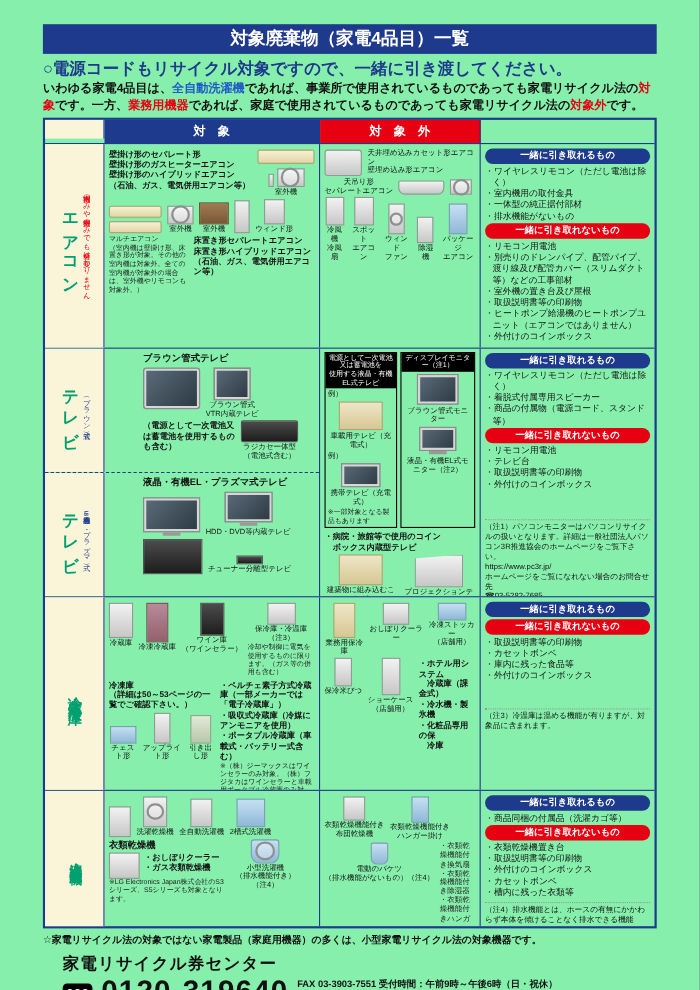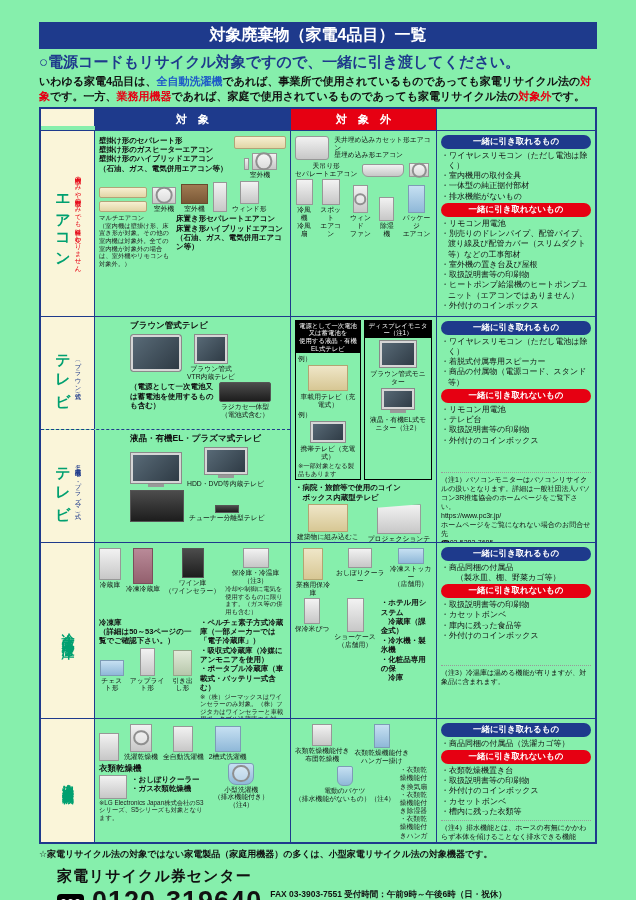--- a/index.html
+++ b/index.html
@@ -413,24 +413,20 @@
               </div>
           <div class="small pre" style="flex:1">・ホテル用システム
 　冷蔵庫（課金式）
 ・冷水機・製氷機
 ・化粧品専用の保
 　冷庫</div>
         </div>
       </div>
       <div class="c-rem">
         <span class="pill b">一緒に引き取れるもの</span>
-        <ul class="rl">
-              <li class="pre">・商品同梱の付属品
-　（製氷皿、棚、野菜カゴ等）</li>
-            </ul>
         <span class="pill r">一緒に引き取れないもの</span>
         <ul class="rl">
           <li>・取扱説明書等の印刷物</li>
               <li>・カセットボンベ</li>
           <li>・庫内に残った食品等</li>
               <li>・外付けのコインボックス</li>
         </ul>
         <div class="dotline" style="margin-top:24px"></div>
         <div class="notetext">（注3）冷温庫は温める機能が有りますが、対象品に含まれます。</div>
       </div>

